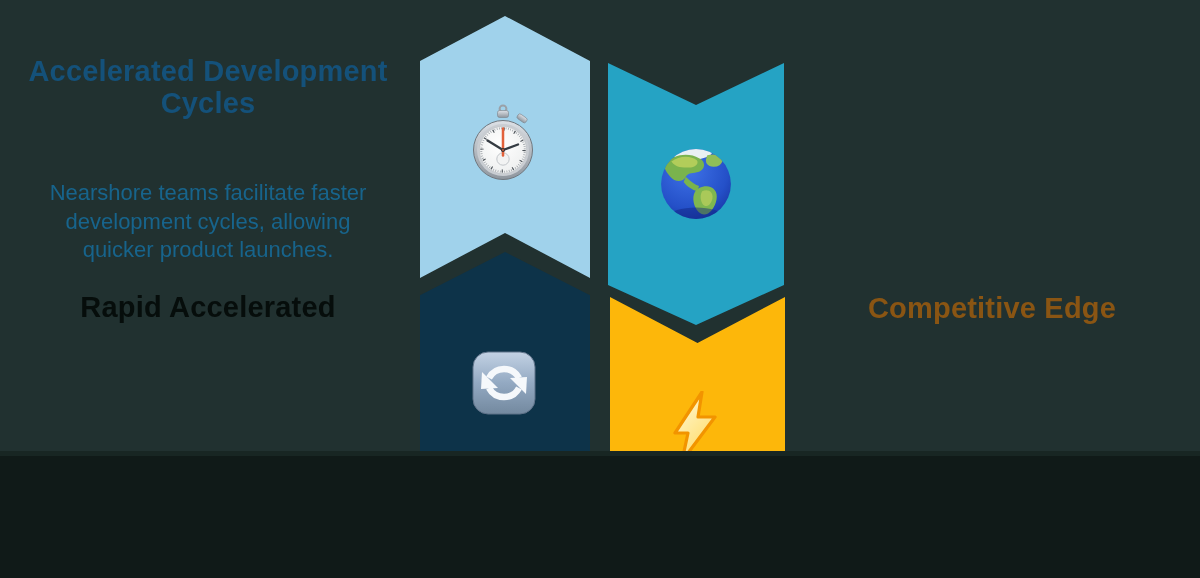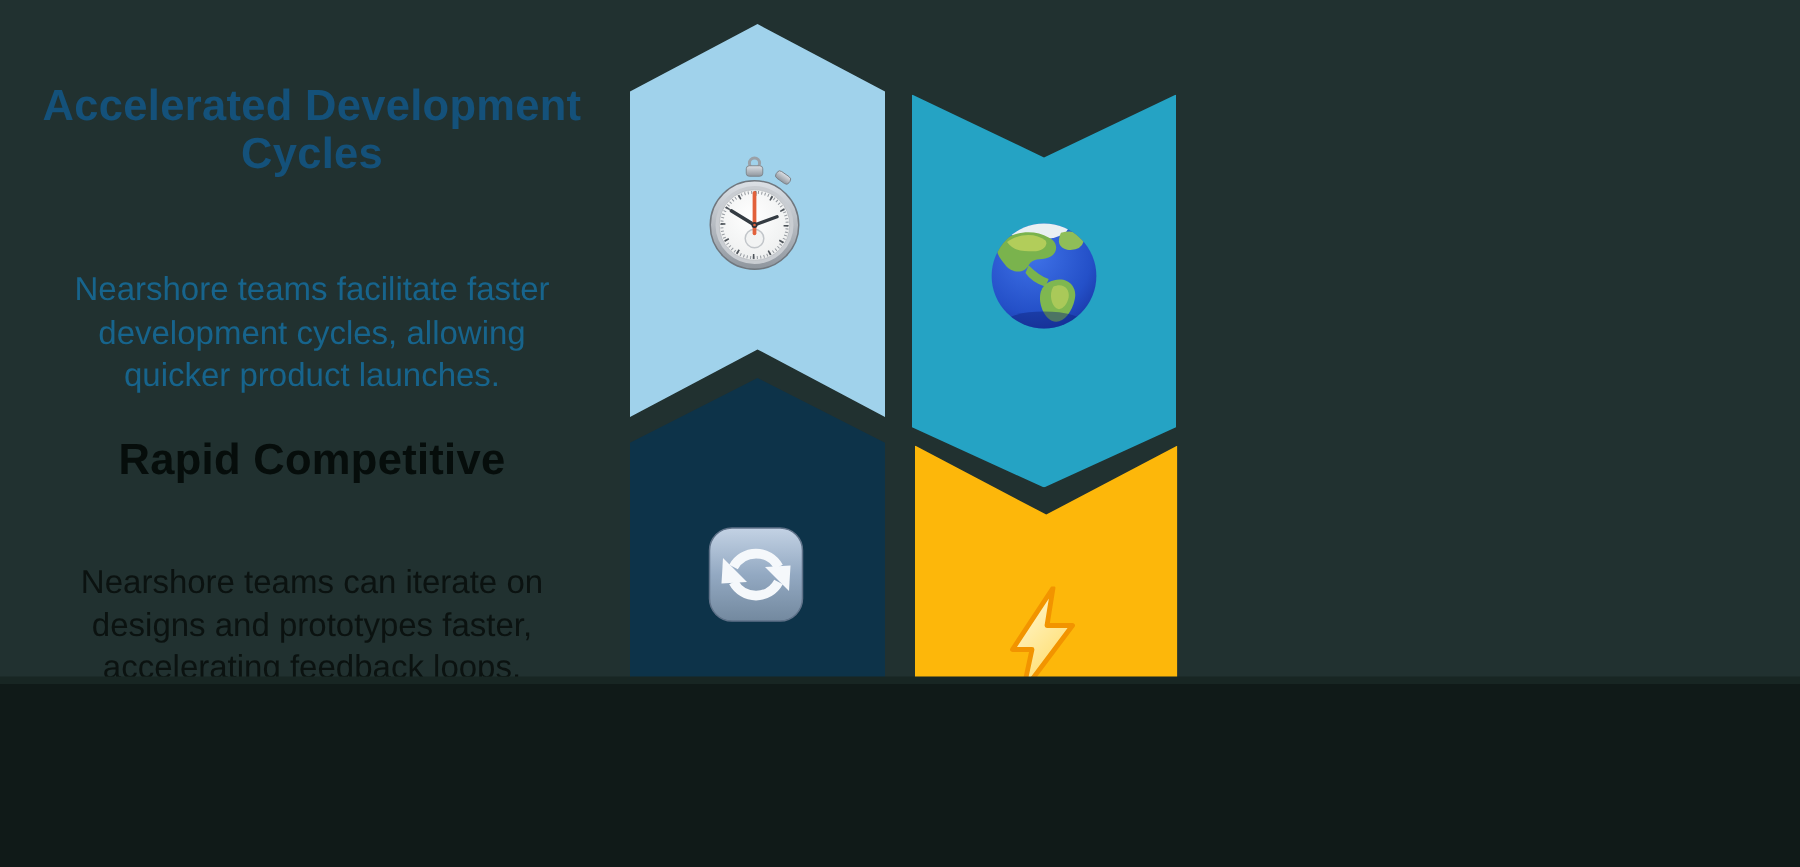--- a/index.html
+++ b/index.html
@@ -47,23 +47,23 @@
 </style>
 </head>
 <body>
 
 <div class="canvas" style="background: rgb(33, 49, 48);">
 
   <div class="t-title" id="title-adc" style="color: rgb(20, 81, 122);">Accelerated Development Cycles</div>
   <div class="t-body" id="body-adc" style="color: rgb(23, 100, 140);">Nearshore teams facilitate faster development cycles, allowing quicker product launches.</div>
 
 
-  <div class="t-title" id="title-rp" style="color: rgb(6, 13, 11);">Rapid Competitive</div>
-  <div class="t-body" id="body-rp" style="color: rgb(11, 18, 16);">Nearshore teams can iterate on designs and prototypes faster, accelerating feedback loops.</div>
+  <div class="t-title" id="title-rp" style="color: rgb(6, 13, 11);">Rapid Accelerated</div>
 
+  <div class="t-title" id="title-ce" style="color: rgb(138, 85, 19);">Competitive Edge</div>
 
   <div class="chev" id="chev-adc" style="background: rgb(160, 210, 235);"></div>
   <div class="chev" id="chev-rp" style="background: rgb(13, 51, 73);"></div>
   <div class="chev" id="chev-tzs" style="background: rgb(37, 163, 196);"></div>
   <div class="chev" id="chev-ce" style="background: rgb(253, 183, 10);"></div>
 
   <svg class="icon" id="icon-stopwatch" viewBox="0 0 62 80" aria-hidden="true">
     <defs>
       <linearGradient id="caseGrad" x1="0" y1="0" x2="0" y2="1">
         <stop offset="0" stop-color="#dde1e6"></stop>

